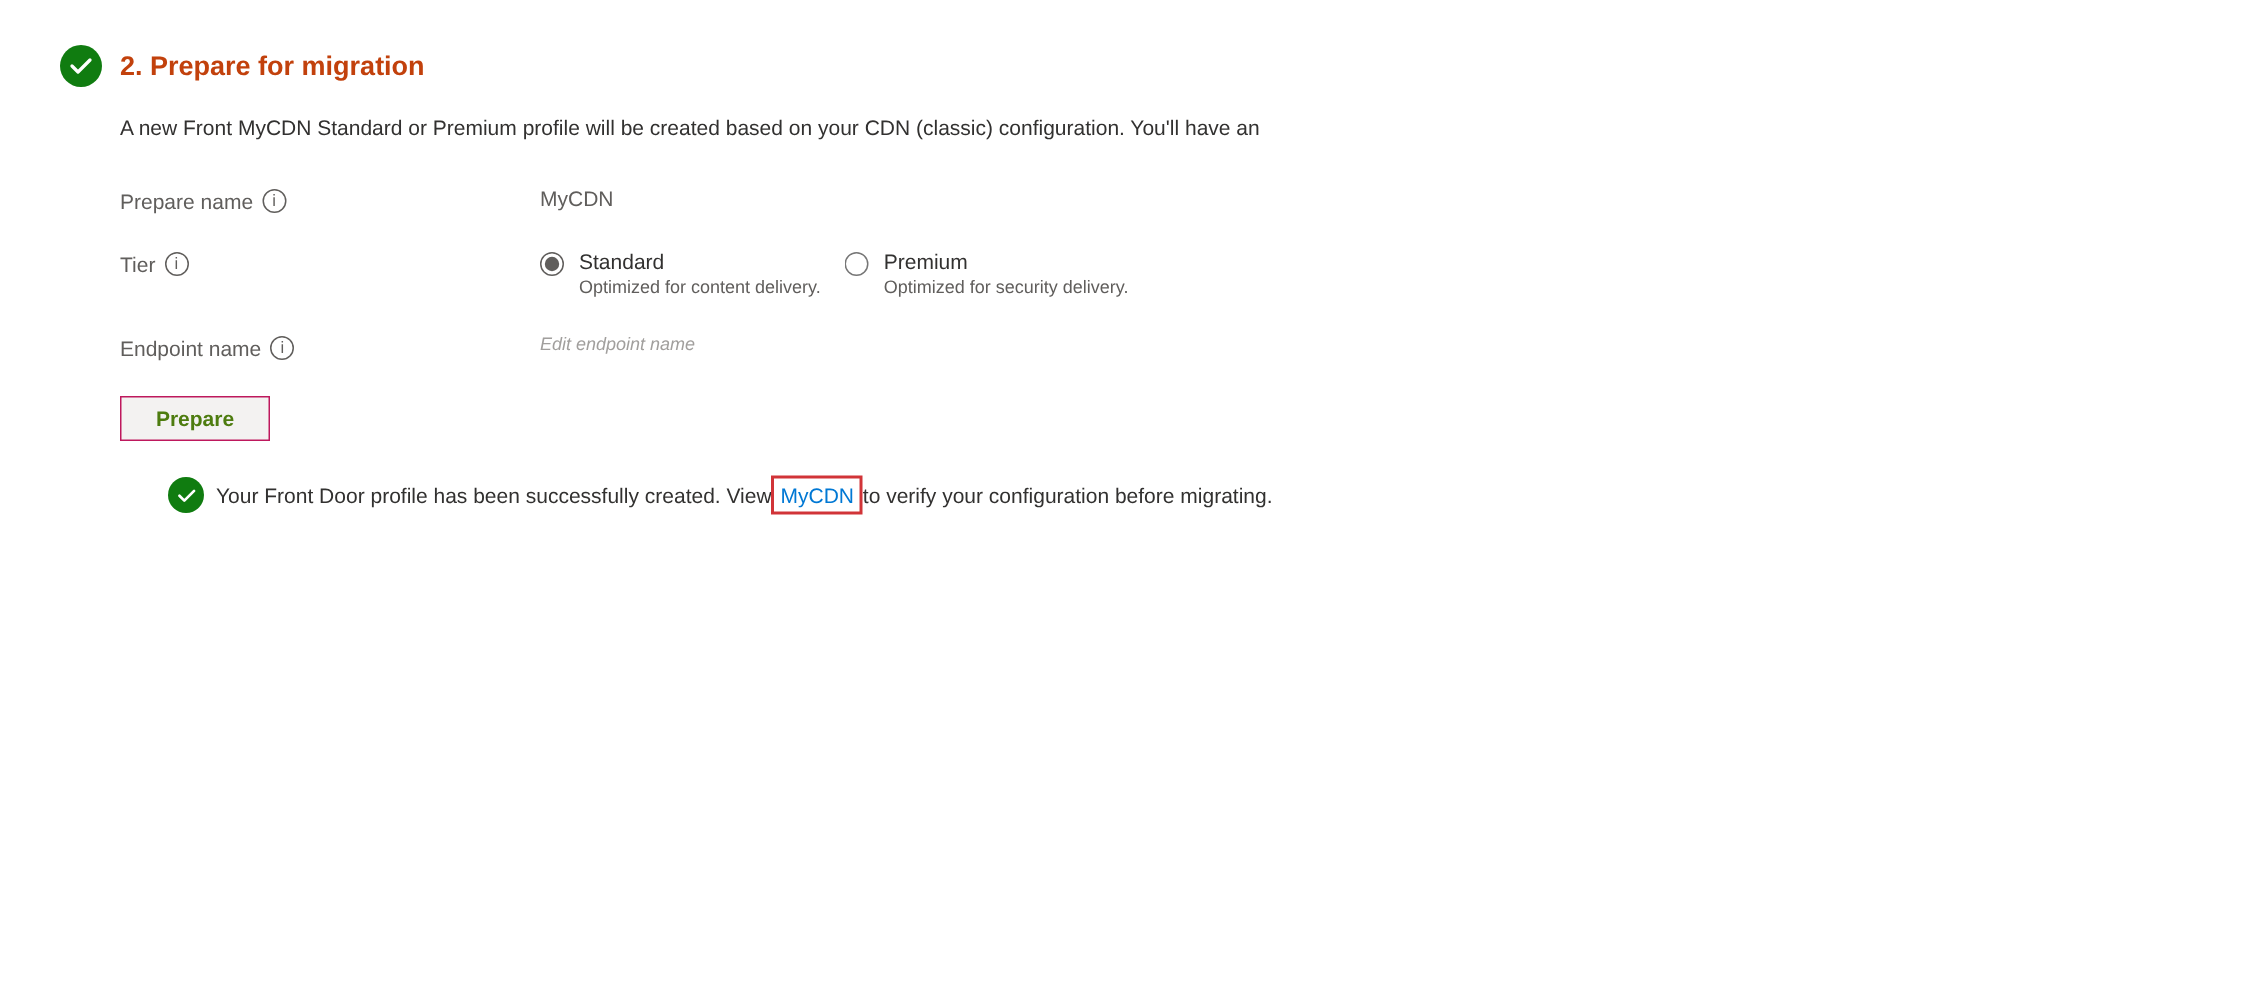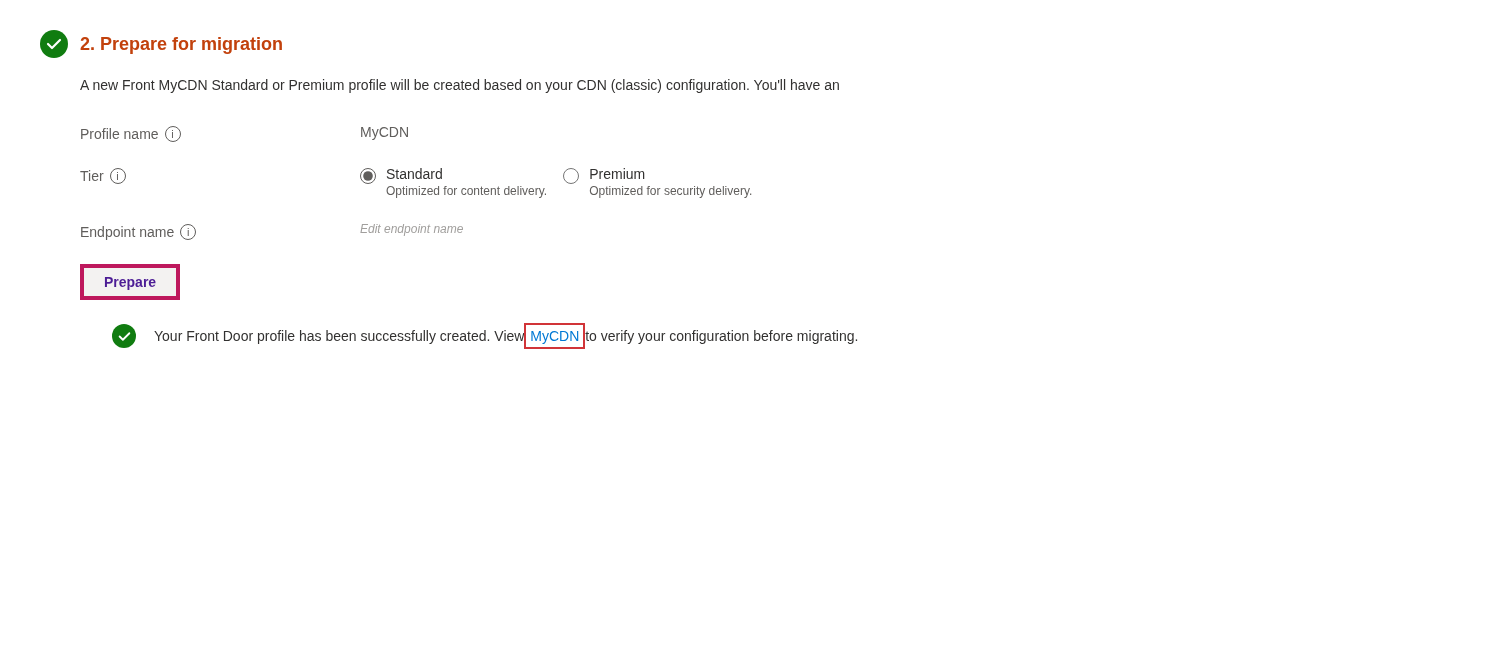--- a/index.html
+++ b/index.html
@@ -109,32 +109,32 @@
       color: #605e5c;
       margin-top: 2px;
     }
     .endpoint-value {
       color: #a19f9d;
       font-size: 12px;
       font-style: italic;
     }
     .prepare-button {
       background: #f3f2f1;
-      border: 4px solid #be185d;
-      color: #4c1d95;
+      border: 1px solid #be185d;
+      color: #4d7c0f;
       font-size: 14px;
       font-weight: 600;
       padding: 6px 20px;
       cursor: pointer;
       min-width: 100px;
     }
     .success-message {
       display: flex;
       align-items: center;
-      gap: 18px;
+      gap: 8px;
       margin-top: 24px;
       font-size: 14px;
       color: #323130;
       padding-left: 32px;
     }
     .success-message .check-circle-small {
       width: 24px;
       height: 24px;
       background: #107c10;
       border-radius: 50%;
@@ -172,21 +172,21 @@
   </div>
 
   <p class="section-description">
     <span>A new Front MyCDN Standard or Premium profile will be created based on your CDN (classic) configuration. You'll have an</span><br>
   </p>
 
   <div class="form-area">
 
     <div class="form-row">
       <div class="form-label">
-        <span>Profile name</span>
+        <span>Prepare name</span>
         <span class="info-icon" title="Info">i</span>
       </div>
       <div class="profile-name-value">MyCDN</div>
     </div>
 
     <div class="form-row">
       <div class="form-label">
         <span>Tier</span>
         <span class="info-icon" title="Info">i</span>
       </div>

